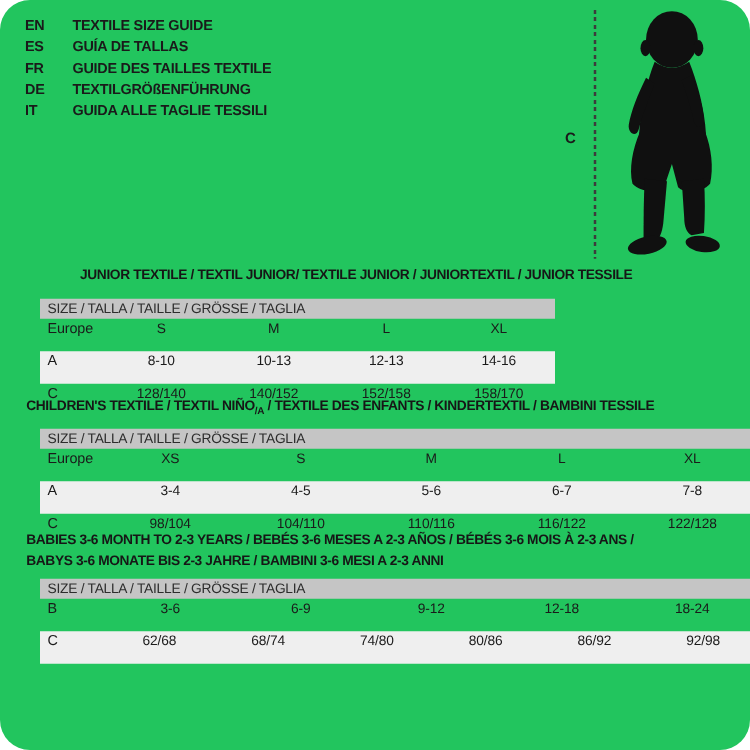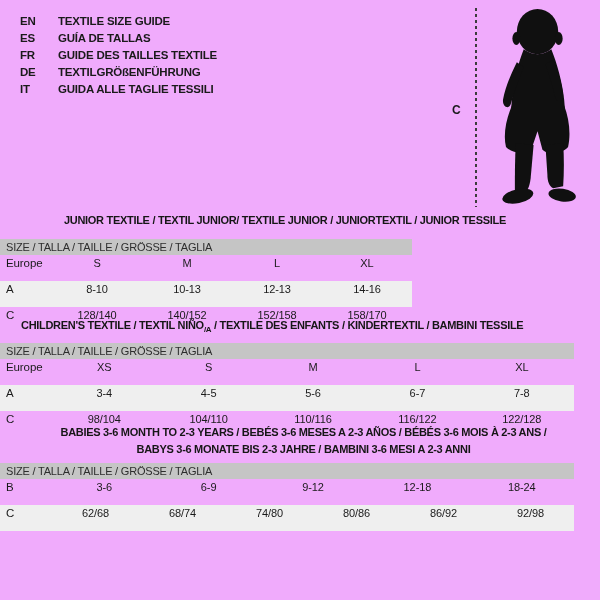--- a/index.html
+++ b/index.html
@@ -1,38 +1,38 @@
 <!DOCTYPE html>
 <html><head>
 <meta charset="utf-8">
 <style>
   html,body{margin:0;padding:0;background:#fff;}
   #canvas{
-    position:relative;width:600px;height:600px;background:#f0abfc;overflow:hidden;
-    font-family:"Liberation Sans", sans-serif;color:#1a1a1a;
+    position:relative;width:600px;height:600px;background:#22c55e;overflow:hidden;
+    font-family:"Liberation Sans", sans-serif;color:#1a1a1a;border-radius:24px;
   }
   
   .lang-block{position:absolute;left:20px;top:13px;}
   .lang-row{display:flex;line-height:17px;font-size:11.5px;font-weight:700;letter-spacing:-0.2px;}
   .lang-code{width:38px;}
   
   .dash-line{
     position:absolute;left:475px;top:8px;width:2px;height:199px;
     background:repeating-linear-gradient(to bottom,#3c3c3c 0 3px,transparent 3px 6px);
   }
   .figure-label{position:absolute;left:452px;top:103px;font-size:12px;font-weight:700;}
   .baby-svg{position:absolute;left:481px;top:5px;width:117px;height:203px;}
   
   .sec-title{
     position:absolute;left:21px;width:565px;font-size:11px;font-weight:700;
     letter-spacing:-0.3px;line-height:17px;color:#161616;
   }
   .sec-title .sub{font-size:8px;vertical-align:sub;}
   
-  .size-table{position:absolute;left:0;}
+  .size-table{position:absolute;left:32px;}
   .size-bar{
     height:16px;line-height:16px;background:#c5c5c5;color:#2d2d2d;
     font-size:11px;letter-spacing:-0.2px;padding-left:6px;box-sizing:border-box;
   }
   .t-row{display:flex;height:26px;line-height:17px;font-size:11px;letter-spacing:-0.1px;}
   .t-row.shaded{background:#efefef;}
   .t-label{width:52px;padding-left:6px;box-sizing:border-box;text-align:left;font-size:11.5px;}
   .t-cell{flex:1;text-align:center;}
   
   .footnotes{position:absolute;left:21px;top:536px;}
@@ -134,21 +134,21 @@
     <div class="t-row">
       <span class="t-label">C</span>
       <span class="t-cell">98/104</span>
       <span class="t-cell">104/110</span>
       <span class="t-cell">110/116</span>
       <span class="t-cell">116/122</span>
       <span class="t-cell">122/128</span>
     </div>
   </div>
 
-  <div class="sec-title" style="top:424px;text-align:center;">
+  <div class="sec-title" style="top:424px;">
     <div>BABIES 3-6 MONTH TO 2-3 YEARS / BEBÉS 3-6 MESES A 2-3 AÑOS / BÉBÉS 3-6 MOIS À 2-3 ANS /</div>
     <div>BABYS 3-6 MONATE BIS 2-3 JAHRE / BAMBINI 3-6 MESI A 2-3 ANNI</div>
   </div>
   <div class="size-table" style="top:463px;width:574px;">
     <div class="size-bar">SIZE / TALLA / TAILLE / GRÖSSE / TAGLIA</div>
     <div class="t-row">
       <span class="t-label">B</span>
       <span class="t-cell">3-6</span>
       <span class="t-cell">6-9</span>
       <span class="t-cell">9-12</span>

